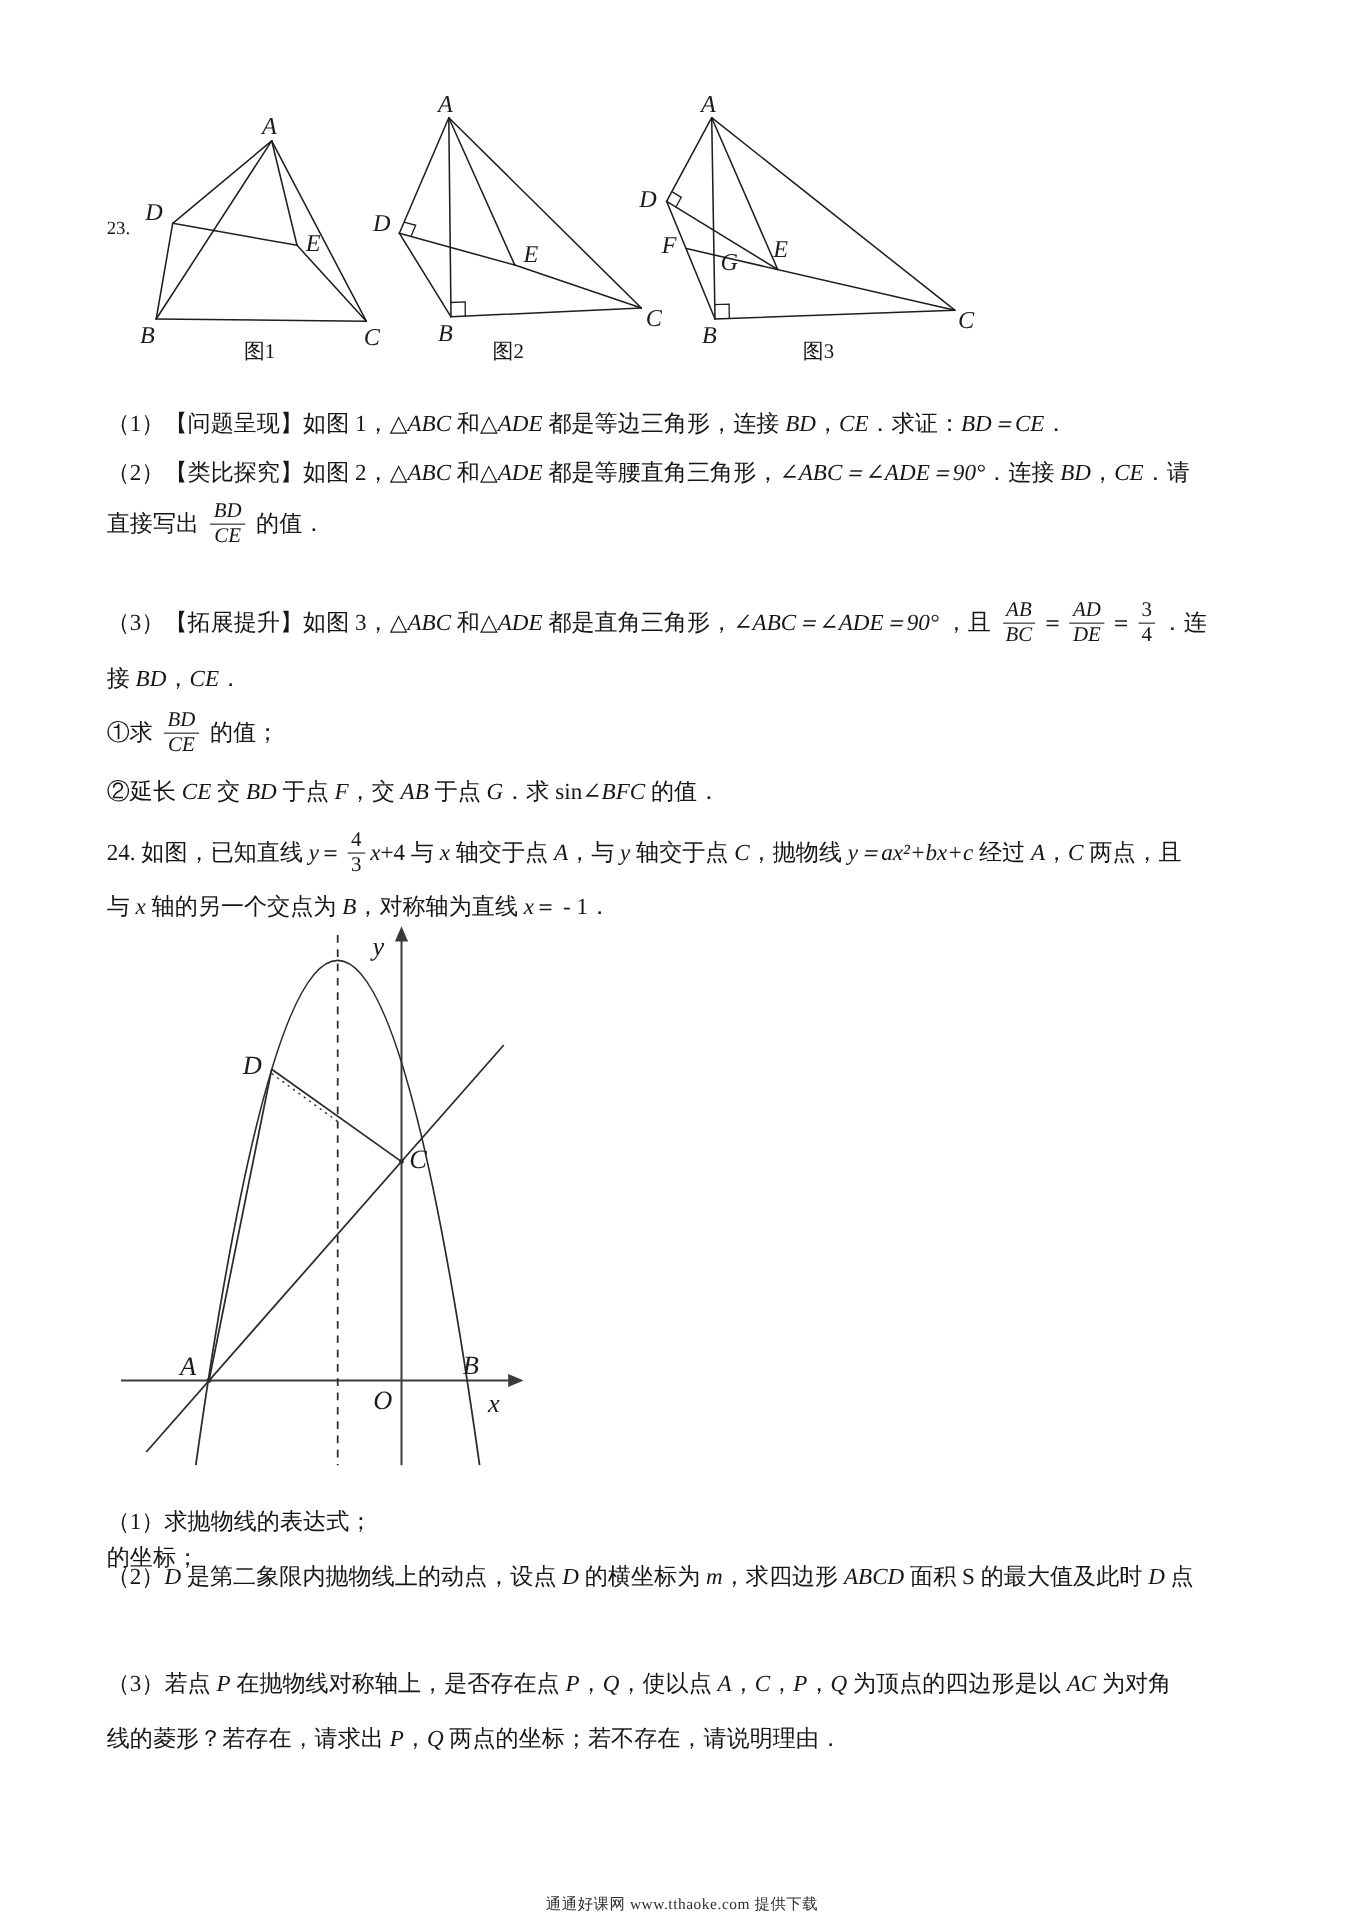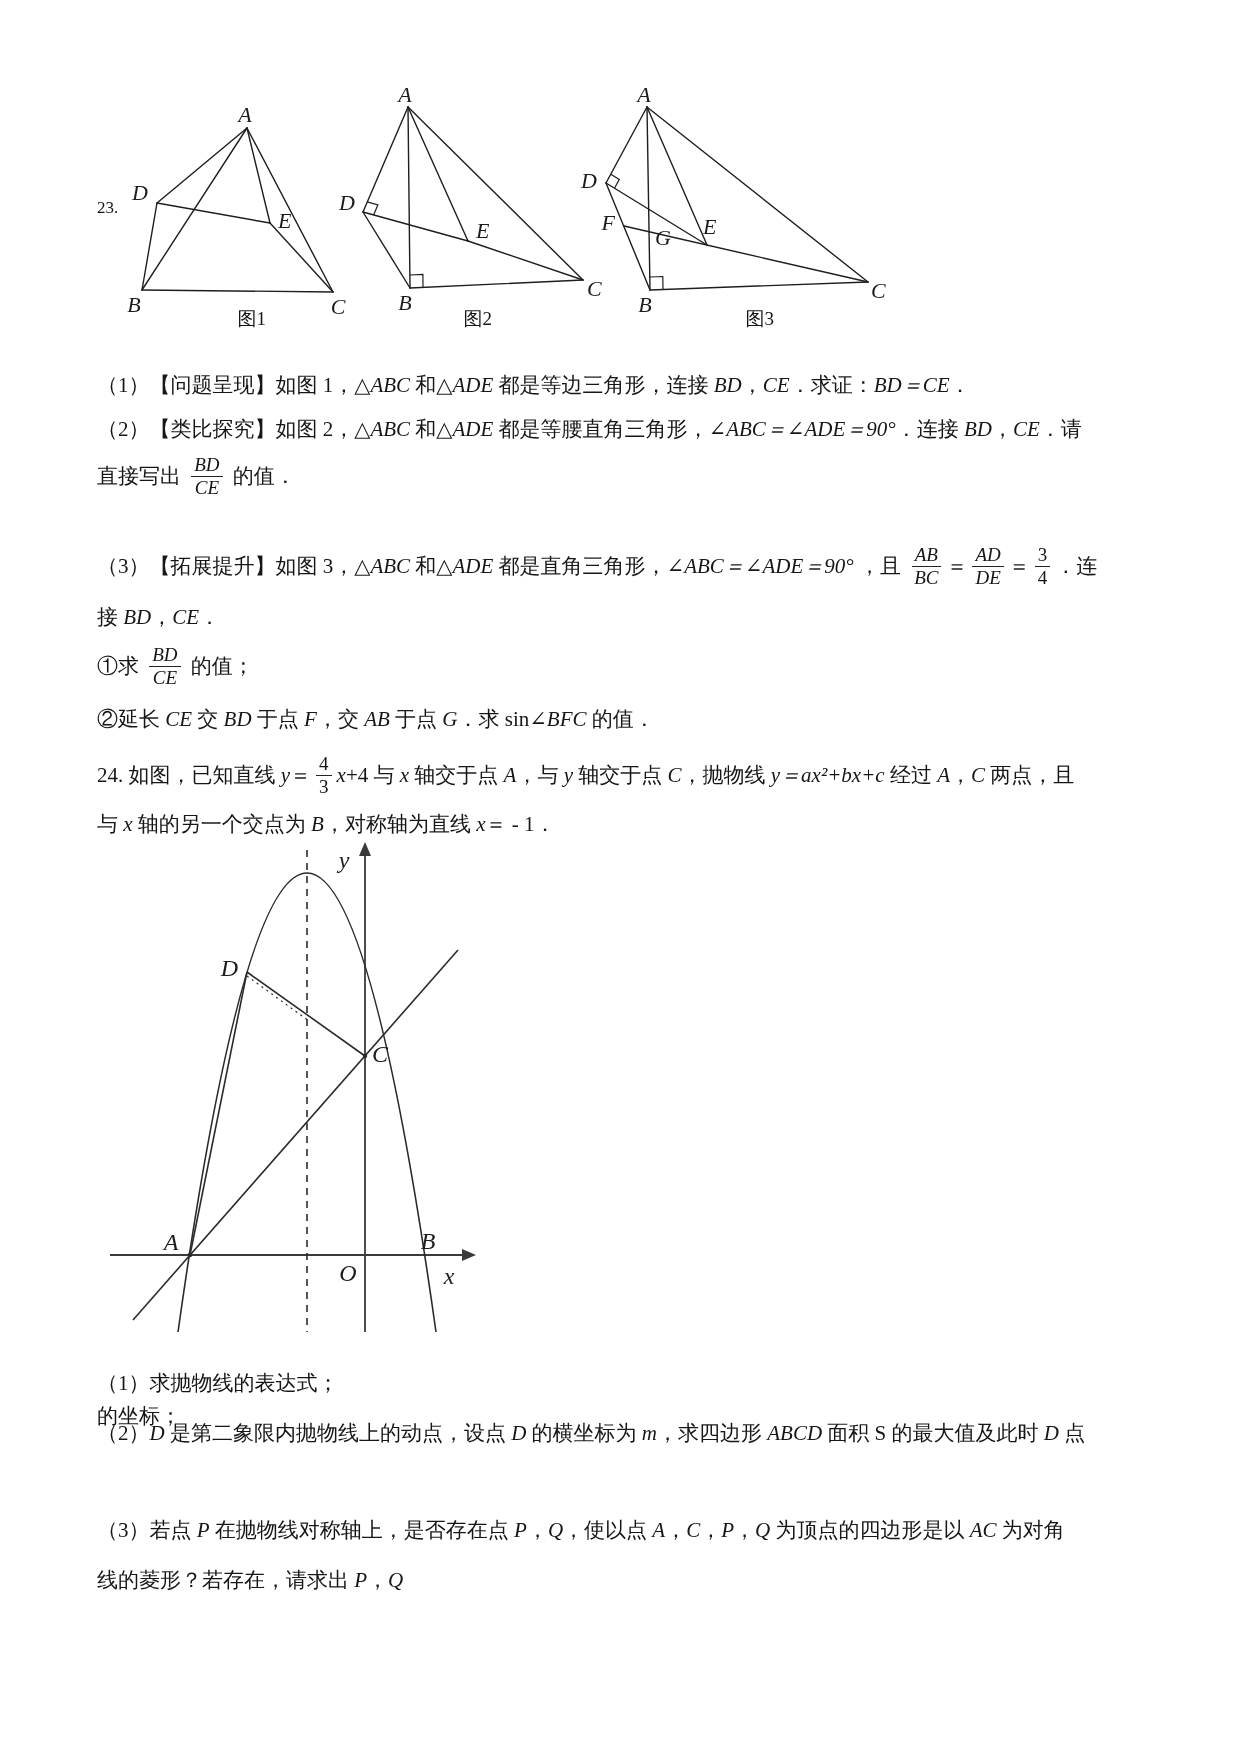--- a/index.html
+++ b/index.html
@@ -9,21 +9,21 @@
          white-space:pre;font-size:21px;line-height:1.25;margin-top:10px;}
   .tline.tall{height:64px;}
   .seg-t{font-family:"Liberation Serif","DejaVu Serif",serif;}
   .seg-m{font-family:"Liberation Serif","DejaVu Serif",serif;font-style:italic;text-align:center;}
   .frac{display:inline-flex;flex-direction:column;align-items:center;margin:0 5px;
         font-size:19px;line-height:1.12;vertical-align:middle;}
   .frac .num{border-bottom:1.5px solid #222;padding:0 3px;}
   .frac .den{padding:0 3px;}
   .frac.it{font-style:italic;}
   .qnum{position:absolute;font-size:17px;}
-  .figcap{position:absolute;width:60px;text-align:right;font-size:19px;}
+  .figcap{position:absolute;width:60px;text-align:center;font-size:19px;}
   svg{position:absolute;overflow:visible;}
   .geo{stroke:#1e1e1e;stroke-width:1.4;fill:none;stroke-linecap:round;}
   .geo-thin{stroke:#1e1e1e;stroke-width:1.2;fill:none;}
   .axis{stroke:#3a3a3a;stroke-width:1.8;fill:none;}
   .curve{stroke:#2b2b2b;stroke-width:1.6;fill:none;}
   .dashedline{stroke:#2b2b2b;stroke-width:1.6;fill:none;stroke-dasharray:7 6;}
   .dottedline{stroke:#2b2b2b;stroke-width:1.2;fill:none;stroke-dasharray:2 4;}
   .vlabel{font-family:"Liberation Serif","DejaVu Serif",serif;font-style:italic;
           font-size:22px;fill:#1c1c1c;stroke:none;}
   .vlabel-big{font-family:"Liberation Serif","DejaVu Serif",serif;font-style:italic;
@@ -140,16 +140,17 @@
     <text class="vlabel-big" x="71" y="410" text-anchor="middle">A</text>
     <text class="vlabel-big" x="328" y="409" text-anchor="middle">B</text>
     <text class="vlabel-big" x="272" y="222" text-anchor="start">C</text>
     <text class="vlabel-big" x="138" y="136" text-anchor="end">D</text>
   </svg>
 
   <div class="tline" style="top:1358px"><span class="seg-t">（1）求抛物线的表达式；</span></div>
   <div class="tline" style="top:1408px"><span class="seg-t">（2）</span><span class="seg-m">D</span><span class="seg-t"> 是第二象限内抛物线上的动点，设点 </span><span class="seg-m">D</span><span class="seg-t"> 的横坐标为 </span><span class="seg-m">m</span><span class="seg-t">，求四边形 </span><span class="seg-m">ABCD</span><span class="seg-t"> 面积 S 的最大值及此时 </span><span class="seg-m">D</span><span class="seg-t"> 点</span></div>
   <div class="tline" style="top:1391px"><span class="seg-t">的坐标；</span></div>
   <div class="tline" style="top:1505px"><span class="seg-t">（3）若点 </span><span class="seg-m">P</span><span class="seg-t"> 在抛物线对称轴上，是否存在点 </span><span class="seg-m">P</span><span class="seg-t">，</span><span class="seg-m">Q</span><span class="seg-t">，使以点 </span><span class="seg-m">A</span><span class="seg-t">，</span><span class="seg-m">C</span><span class="seg-t">，</span><span class="seg-m">P</span><span class="seg-t">，</span><span class="seg-m">Q</span><span class="seg-t"> 为顶点的四边形是以 </span><span class="seg-m">AC</span><span class="seg-t"> 为对角</span></div>
-  <div class="tline" style="top:1555px"><span class="seg-t">线的菱形？若存在，请求出 </span><span class="seg-m">P</span><span class="seg-t">，</span><span class="seg-m">Q</span></div>
+  <div class="tline" style="top:1555px"><span class="seg-t">线的菱形？若存在，请求出 </span><span class="seg-m">P</span><span class="seg-t">，</span><span class="seg-m">Q</span><span class="seg-t"> 两点的坐标；若不存在，请说明理由．</span></div>
 
+  <div class="footer">通通好课网  www.tthaoke.com 提供下载</div>
 
 </div>
 
 </body></html>

